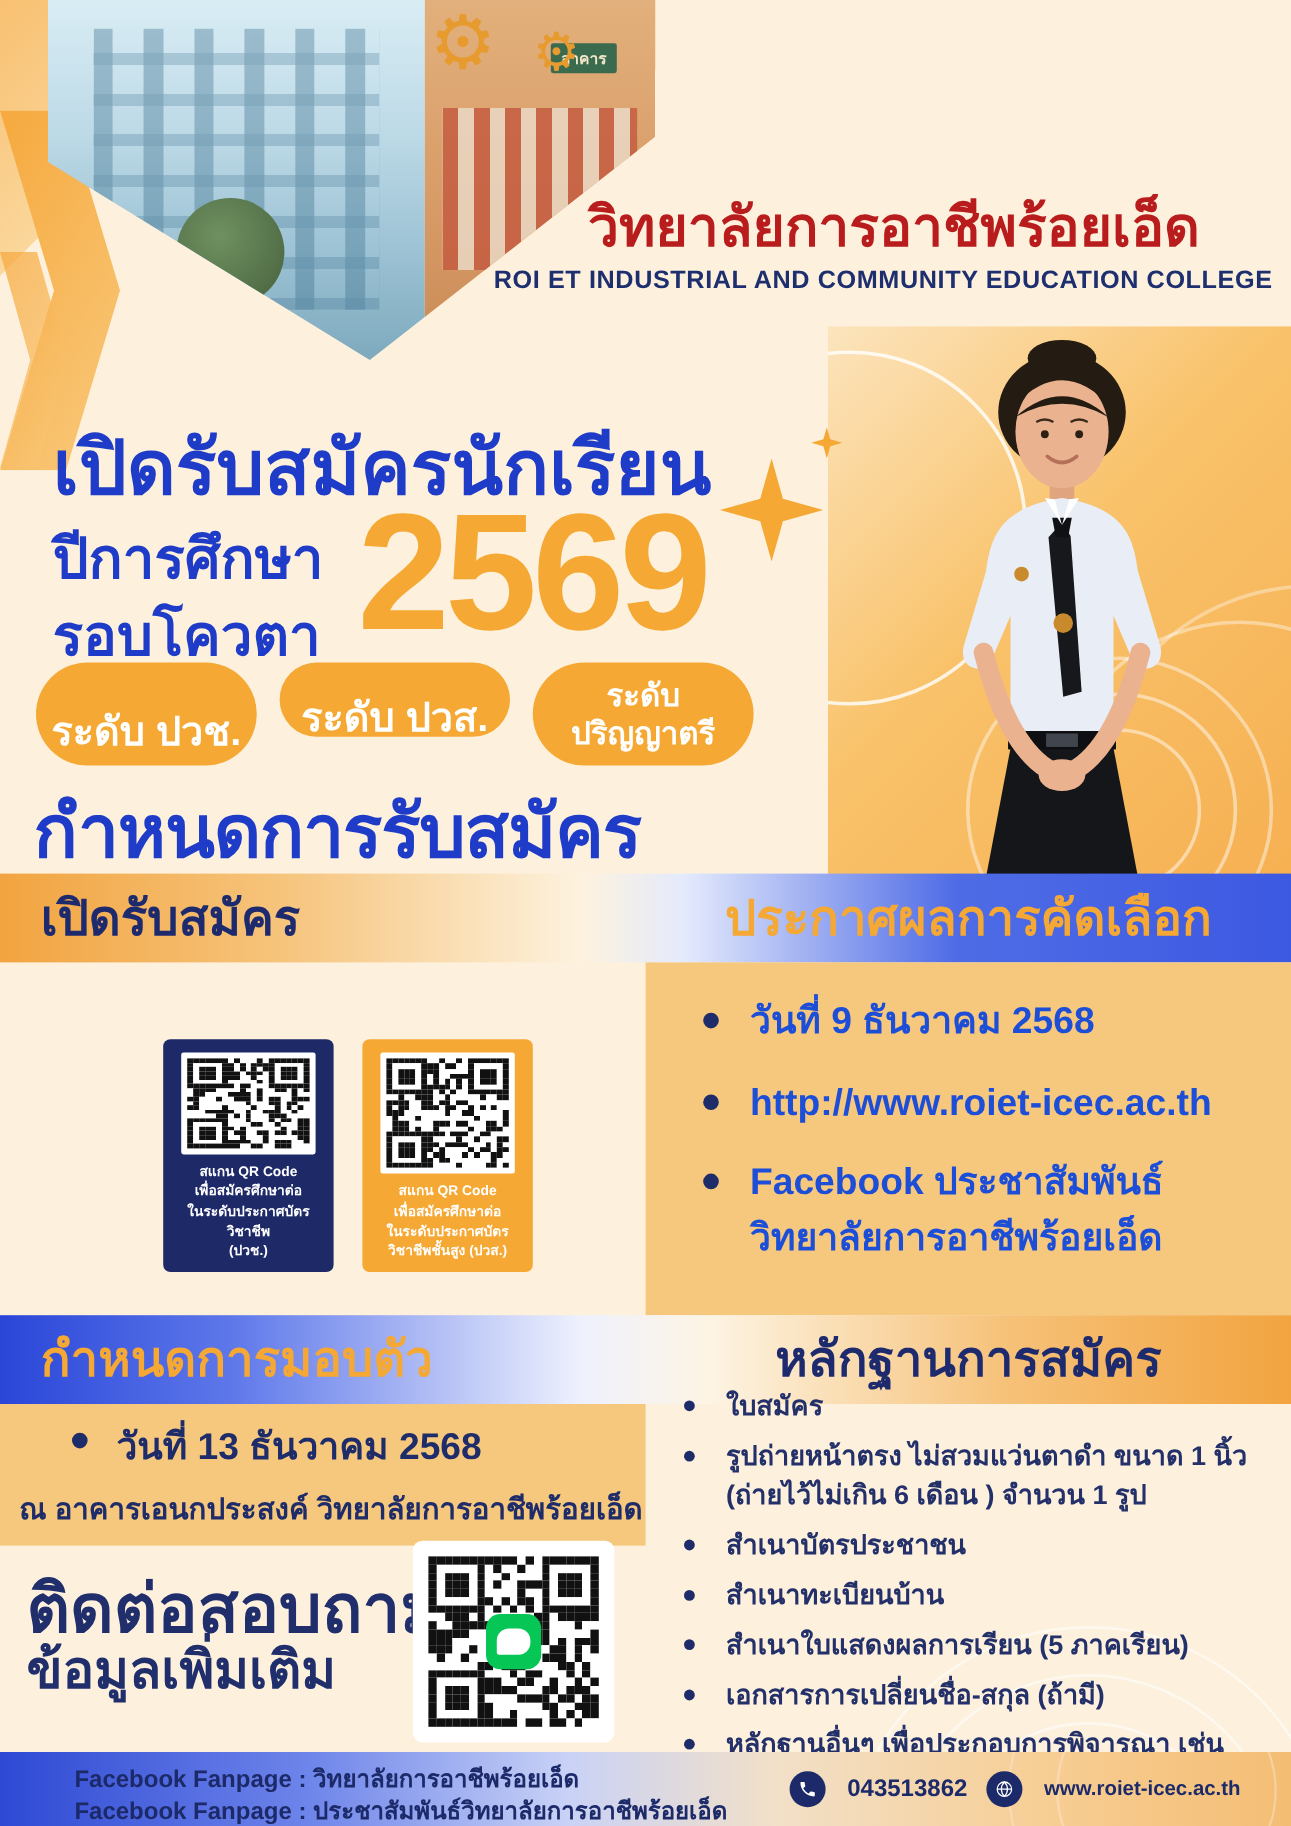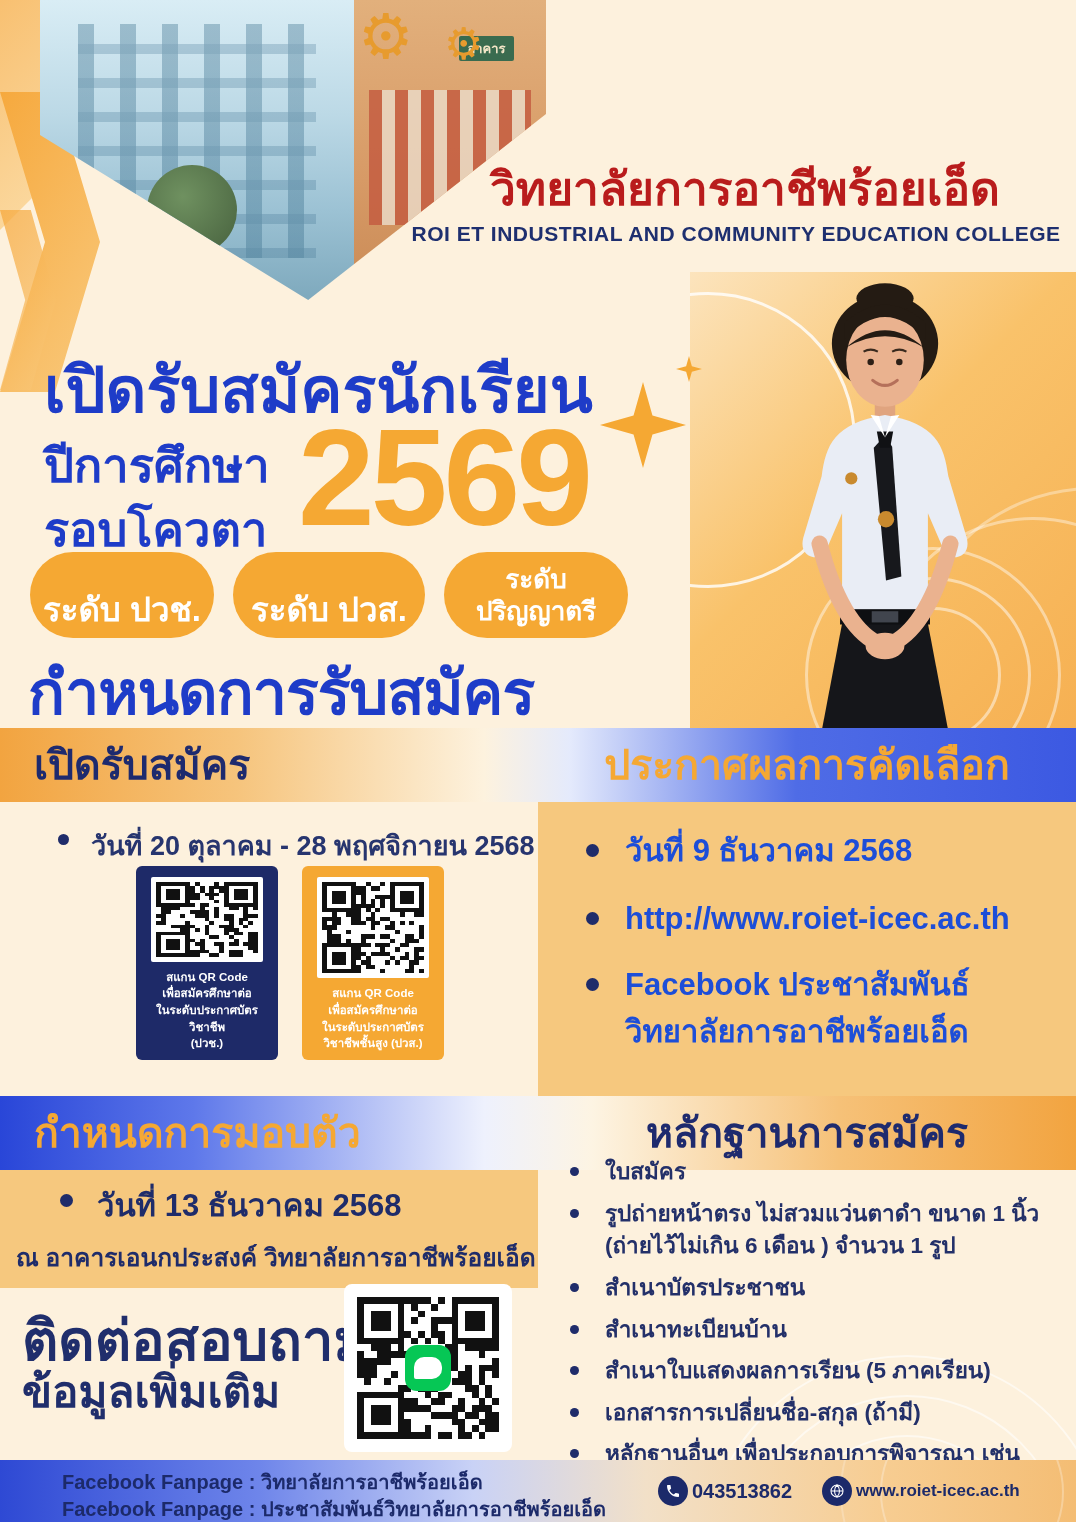--- a/index.html
+++ b/index.html
@@ -58,21 +58,21 @@
   .sparkle{background:#f5a833;
     clip-path:polygon(50% 0,61% 39%,100% 50%,61% 61%,50% 100%,39% 61%,0 50%,39% 39%);}
   .spark1{left:600px;top:382px;width:86px;height:86px;}
   .spark2{left:676px;top:356px;width:26px;height:26px;}
 
   .pill{background:#f5a833;border-radius:44px;color:#fff;font-weight:800;
     display:flex;flex-direction:column;align-items:center;justify-content:center;text-align:center;}
   .pill .one{font-size:33px;margin-top:28px;}
   .pill .two{font-size:26px;line-height:1.25;}
   .pill1{left:30px;top:552px;width:184px;height:86px;}
-  .pill2{left:233px;top:552px;width:192px;height:86px;}
+  .pill2{left:233px;top:552px;width:192px;height:62px;}
   .pill3{left:444px;top:552px;width:184px;height:86px;}
 
   .sched-h{left:28px;top:644px;font-size:61px;font-weight:800;color:#1e3cc8;letter-spacing:-1px;}
 
   
   .band{left:0;width:1076px;height:74px;}
   .band1{top:728px;background:linear-gradient(90deg,#f2a440 0%,#f6c47c 22%,#fdf2de 45%,#e4eafc 53%,#4f6ce6 74%,#3c59e2 100%);}
   .band2{top:1096px;background:linear-gradient(90deg,#2946d8 0%,#5e78ea 18%,#eef1fd 45%,#fdf4e3 55%,#f6c178 78%,#f2a440 100%);}
   .band .lbl-left{position:absolute;left:34px;top:0;line-height:74px;font-size:41px;font-weight:800;}
   .band .lbl-right{position:absolute;left:538px;width:538px;top:0;text-align:center;line-height:74px;font-size:41px;font-weight:800;}
@@ -130,21 +130,21 @@
   .ev-item .txt{width:450px;}
 
   
   .soft-ring{border-radius:50%;border:2px solid rgba(255,255,255,.55);}
 
   
   .footer{left:0;top:1460px;width:1076px;height:62px;overflow:hidden;
     background:linear-gradient(90deg,#2e49d4 0%,#6e85ea 24%,#c9d2f6 44%,#f2e0c8 60%,#f7cd92 82%,#f4bd74 100%);}
   .fan1{position:absolute;left:62px;top:6px;font-size:20px;font-weight:700;color:#1c2a6a;}
   .fan2{position:absolute;left:62px;top:33px;font-size:20px;font-weight:700;color:#1c2a6a;}
-  .f-group{position:absolute;top:0;height:62px;display:flex;align-items:center;gap:4px;
+  .f-group{position:absolute;top:0;height:62px;display:flex;align-items:center;gap:18px;
     font-size:20px;font-weight:700;color:#1c2a6a;}
   .f-phone{left:658px;}
   .f-web{left:822px;font-size:17px;}
   .f-icon{width:30px;height:30px;border-radius:50%;background:#1c2a6a;color:#fff;
     display:flex;align-items:center;justify-content:center;flex:0 0 auto;}
   .f-icon svg{display:block;}
 </style>
 </head>
 <body>
 
@@ -225,24 +225,20 @@
     <span class="two">ปริญญาตรี</span>
   </div>
 
   <div class="abs sched-h">กำหนดการรับสมัคร</div>
 
   <div class="abs band band1">
     <div class="lbl-left">เปิดรับสมัคร</div>
     <div class="lbl-right">ประกาศผลการคัดเลือก</div>
   </div>
 
-  <div class="abs row apply-date">
-    <span class="dot"></span>
-    <span>วันที่ 20 ตุลาคม - 28 พฤศจิกายน 2568</span>
-  </div>
 
   <div class="abs qr-card qr-card1">
     <div class="qr-grid">
         <i class="b"></i>
         <i class="b"></i>
         <i class="b"></i>
         <i class="b"></i>
         <i class="b"></i>
         <i class="b"></i>
         <i class="b"></i>

